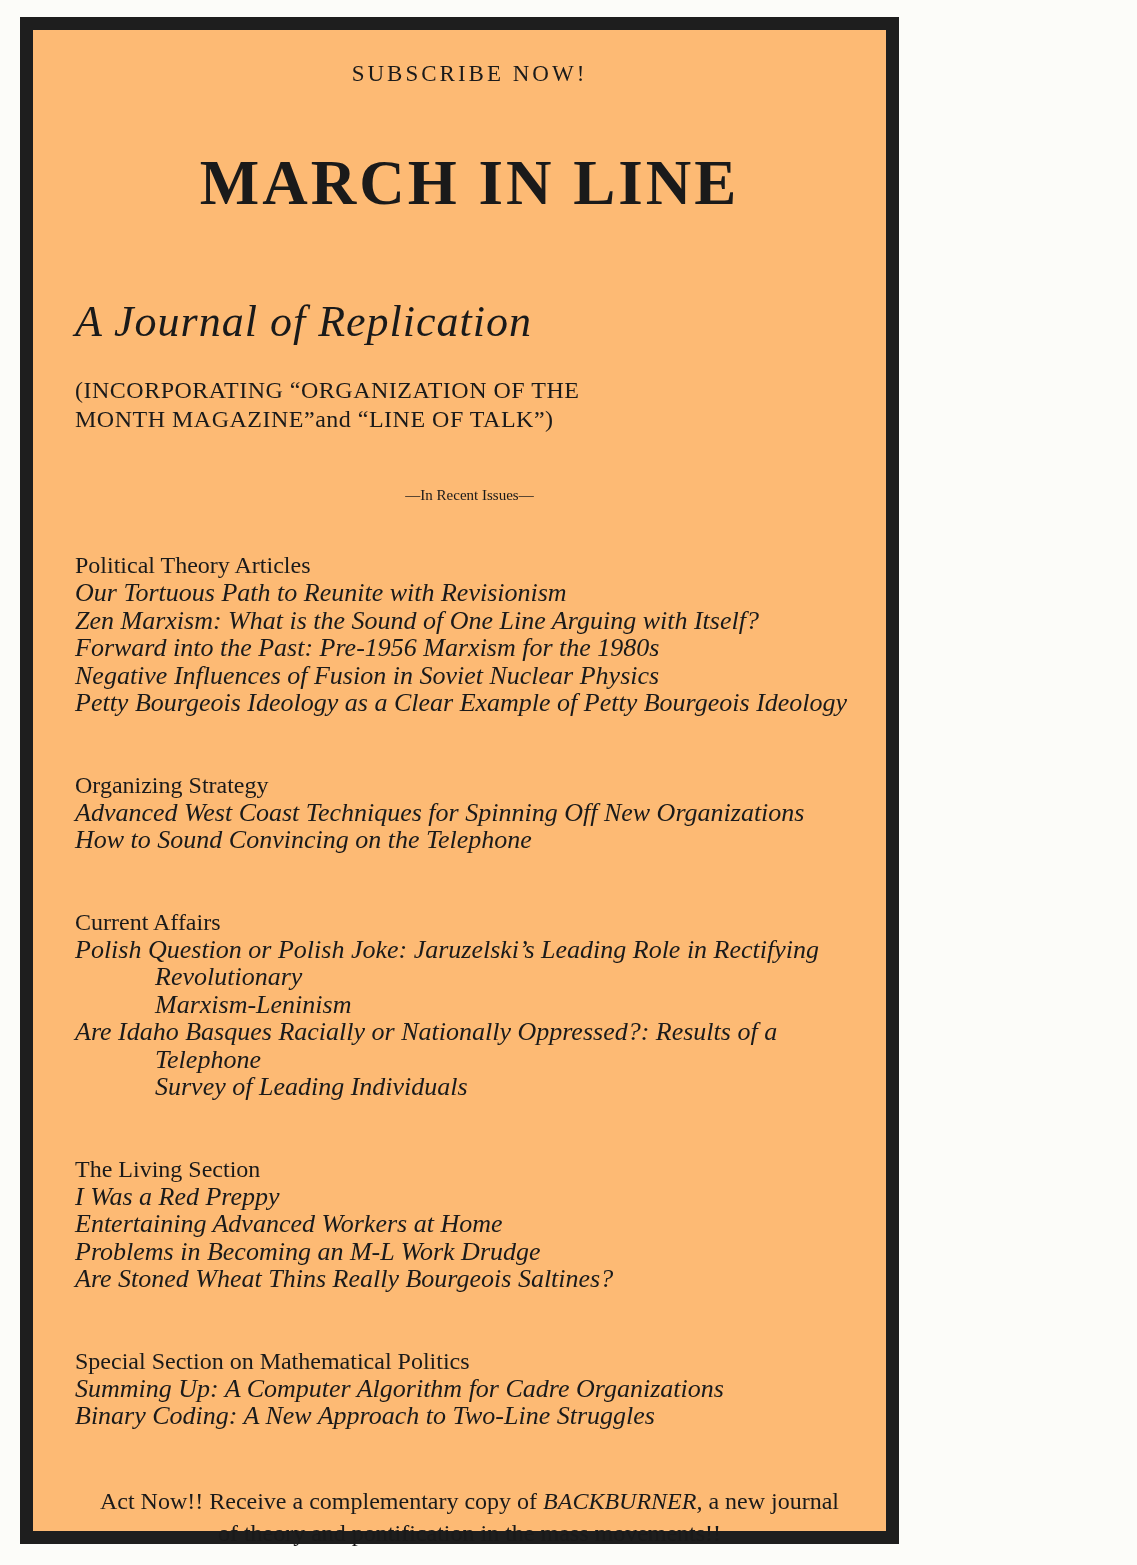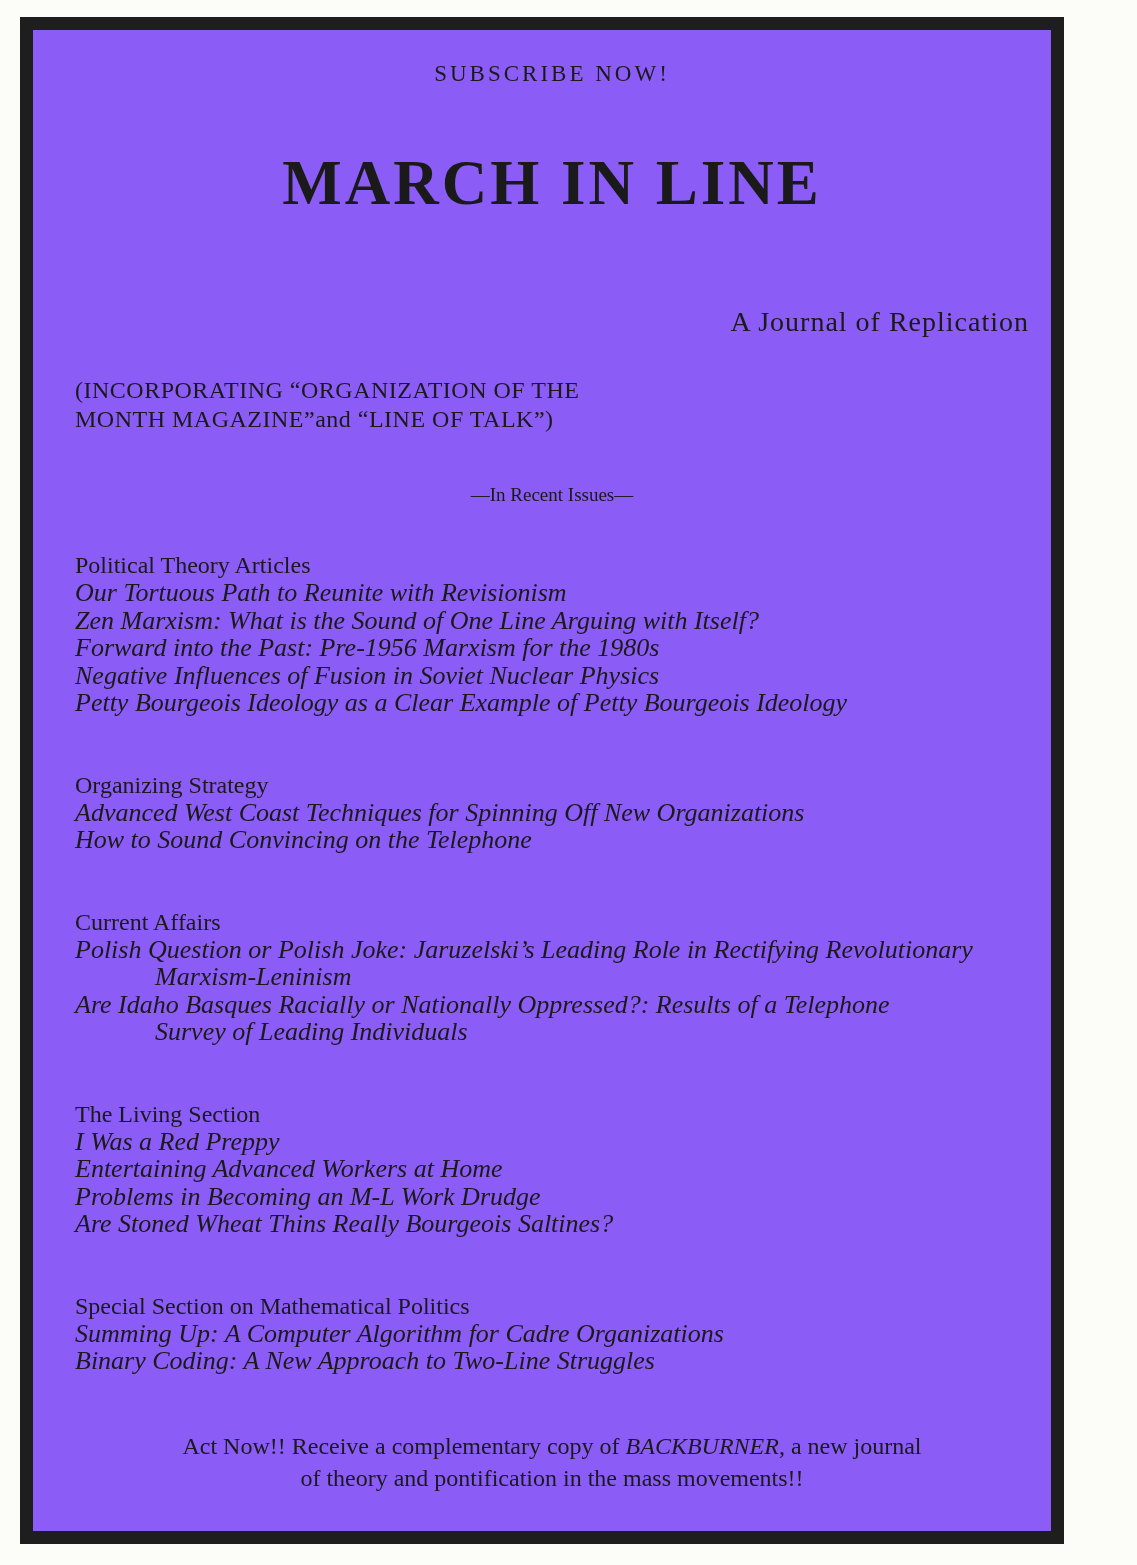--- a/index.html
+++ b/index.html
@@ -8,60 +8,61 @@
     width: 1137px;
     height: 1565px;
     background: #fcfcf9;
     font-family: "Liberation Serif", serif;
     color: #1a1a1a;
     overflow: hidden;
   }
   .frame {
     position: absolute;
     left: 20px; top: 17px;
-    width: 1044px; height: 1527px;
+    width: 879px; height: 1527px;
     border: 13px solid #1e1e1e;
     box-sizing: border-box;
-    background: #8b5cf6;
+    background: #fdba74;
   }
   .content { padding: 0 22px 0 42px; }
 
   .subscribe {
     margin-top: 30px;
     text-align: center;
     font-size: 23px;
     line-height: 28px;
     letter-spacing: 3px;
   }
   .title {
     margin: 60px 0 4px 0;
     text-align: center;
     font-size: 63px;
     line-height: 70px;
     font-weight: 700;
     letter-spacing: 3px;
   }
   .subtitle {
     margin: 76px 0 0 0;
-    text-align: right;
-    font-size: 28px;
+    text-align: left;
+    font-size: 44px;
     line-height: 56px;
     font-weight: 400;
+    font-style: italic;
     letter-spacing: 1px;
   }
   .incorporating {
     margin-top: 26px;
     font-size: 24px;
     line-height: 29px;
     letter-spacing: 0.5px;
   }
   .recent {
     margin-top: 48px;
     text-align: center;
-    font-size: 19px;
+    font-size: 15px;
     line-height: 26px;
   }
 
   .sections { margin-top: 44px; }
   .section { margin-bottom: 55px; }
   .section-heading {
     font-size: 24px;
     line-height: 27px;
     font-weight: 400;
   }

